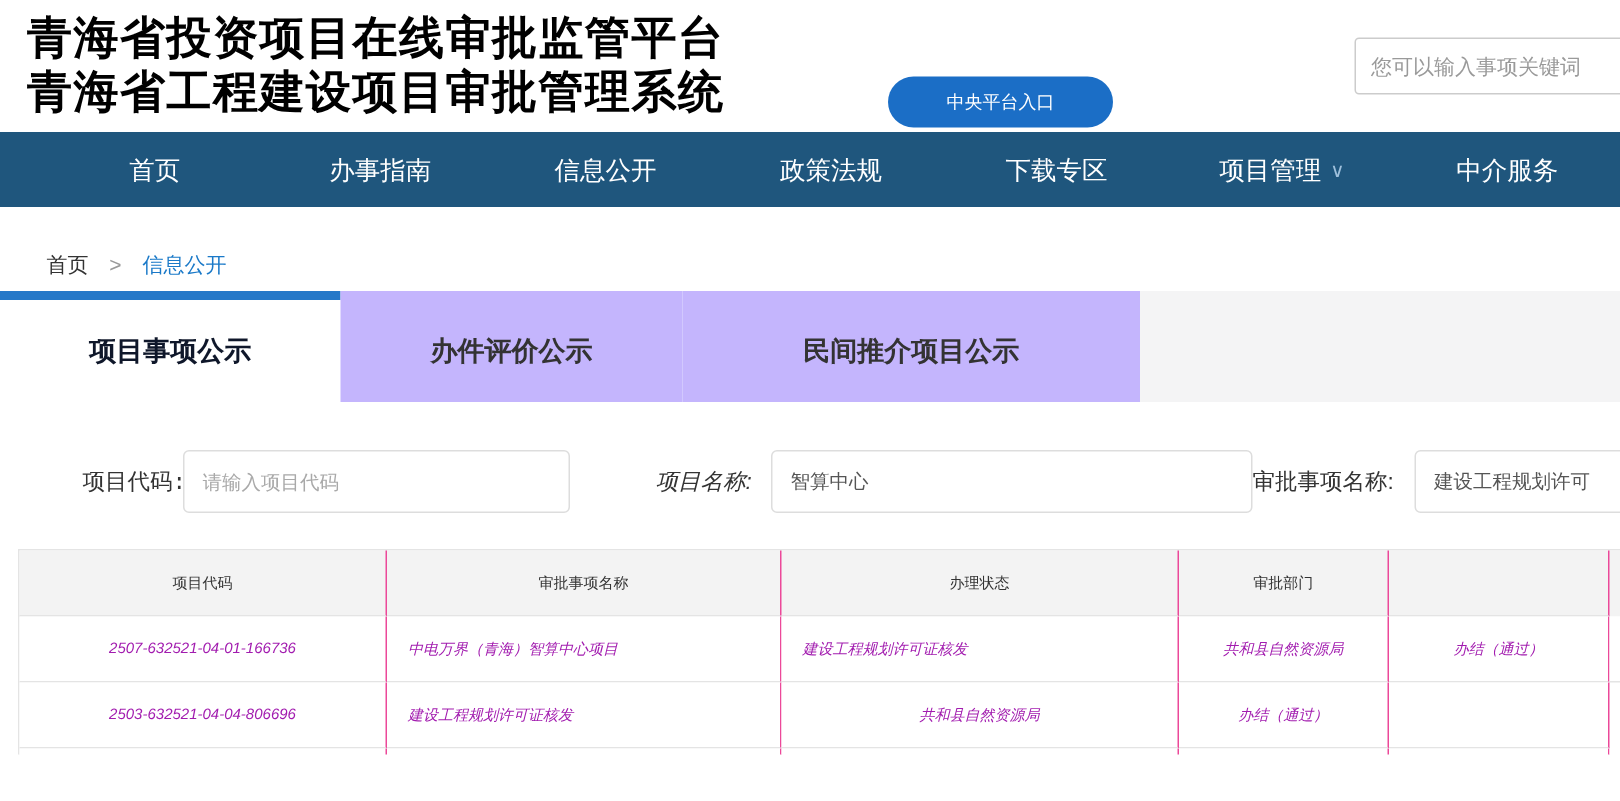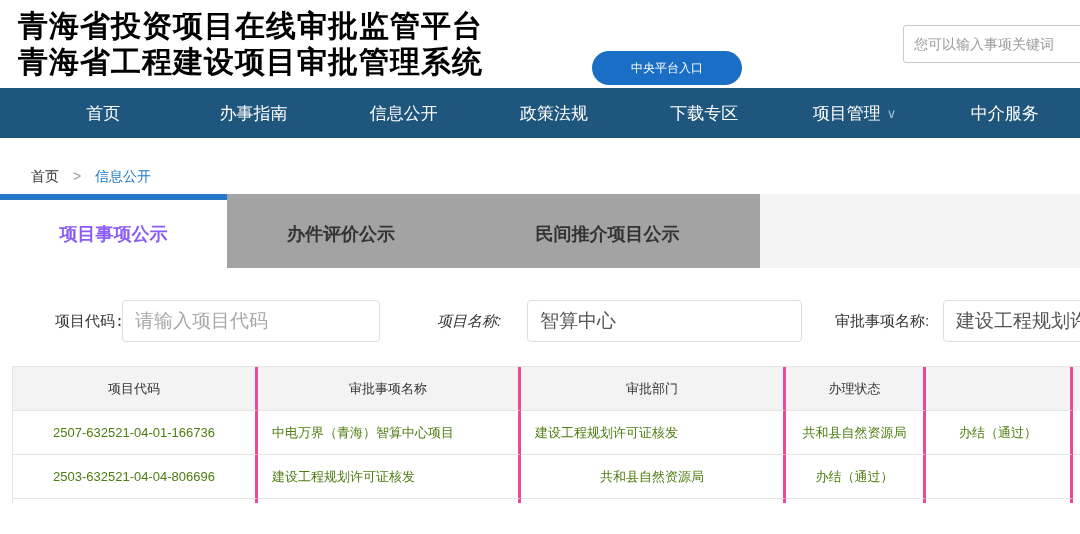--- a/index.html
+++ b/index.html
@@ -29,45 +29,45 @@
                transform:translateY(-1px); }
 
   
   .breadcrumb { padding:30px 0 0 13px; font-size:14px; color:#333; height:56px;margin-left:18px; }
   .breadcrumb .sep { color:#999; margin:0 10px; }
   .breadcrumb .crumb-current { color:#1a79c8; cursor:pointer; }
   .breadcrumb .crumb-home { cursor:pointer; color:#333; }
 
   
   .tabs { display:flex; height:74px; }
-  .tab { height:74px; border-top:6px solid transparent; background:#a3a3a3;
+  .tab { height:74px; border-top:6px solid transparent; background:#c4b5fd;
          display:flex; align-items:center; justify-content:center;
          font-size:18px; font-weight:bold; color:#333; cursor:pointer; }
-  .tab.active { border-top-color:#2578c8; background:#fff; color:#8b5cf6; }
+  .tab.active { border-top-color:#2578c8; background:#fff; color:#0f172a; }
   .tab-filler { flex:1; background:#f4f4f5; border-top:6px solid transparent; }
 
   
   .filters { position:relative; height:98px; }
   .f-label { position:absolute; font-size:15px; color:#333; top:44px; white-space:nowrap; }
   .f-input { position:absolute; top:32px; height:42px; border:1px solid #ddd;
-             border-radius:4px; padding:0 12px; font-size:19px; color:#555;
+             border-radius:4px; padding:0 12px; font-size:13px; color:#555;
              font-family:inherit; outline:none; background:#fff; }
   .f-input::placeholder { color:#a9a9a9; }
   #lbl-code { left:55px;font-family:Liberation Mono, monospace; }   #inp-code { left:122px; width:258px; }
-  #lbl-name { left:437px;font-style:italic; }  #inp-name { left:527px; width:275px; }
+  #lbl-name { left:437px;font-style:italic; }  #inp-name { left:514px; width:321px; }
   #lbl-item { left:835px; }  #inp-item { left:943px; width:250px; }
 
   
   .table-wrap { margin-left:12px; width:1150px; border:1px solid #e4e4e4; border-bottom:none; }
   .t-row { display:grid; grid-template-columns:245px 263px 265px 140px 147px 90px; }
   .t-head { background:#f3f3f3; }
   .t-cell { height:44px; display:flex; align-items:center; justify-content:center;
-            font-size:13px; color:#333; border-right:3px solid #ec4899;
+            font-size:10px; color:#333; border-right:1px solid #ec4899;
             border-bottom:1px solid #e4e4e4; white-space:nowrap; overflow:hidden; }
-  .t-body .t-cell { color:#4d7c0f; background:#fff; }
+  .t-body .t-cell { color:#a21caf; background:#fff;font-style:italic; }
   .t-body .t-cell.left { justify-content:flex-start; padding-left:14px; }
   .t-row.partial .t-cell { height:4px; border-bottom:none; }
 </style>
 </head>
 <body>
 
 <div class="page">
 
   <div class="header">
     <div class="titles">
@@ -107,22 +107,22 @@
     <span class="f-label" id="lbl-name">项目名称:</span>
     <input class="f-input" id="inp-name" type="text" value="智算中心" style="">
     <span class="f-label" id="lbl-item">审批事项名称:</span>
     <input class="f-input" id="inp-item" type="text" value="建设工程规划许可" style="">
   </div>
 
   <div class="table-wrap">
     <div class="t-row t-head" id="thead">
         <div class="t-cell">项目代码</div>
         <div class="t-cell">审批事项名称</div>
+        <div class="t-cell">办理状态</div>
         <div class="t-cell">审批部门</div>
-        <div class="t-cell">办理状态</div>
         <div class="t-cell"></div>
       </div>
     <div class="t-body" id="tbody">
         <div class="t-row">
           <div class="t-cell">2507-632521-04-01-166736</div>
           <div class="t-cell left">中电万界（青海）智算中心项目</div>
           <div class="t-cell left">建设工程规划许可证核发</div>
           <div class="t-cell">共和县自然资源局</div>
           <div class="t-cell">办结（通过）</div>
           <div class="t-cell"></div>

